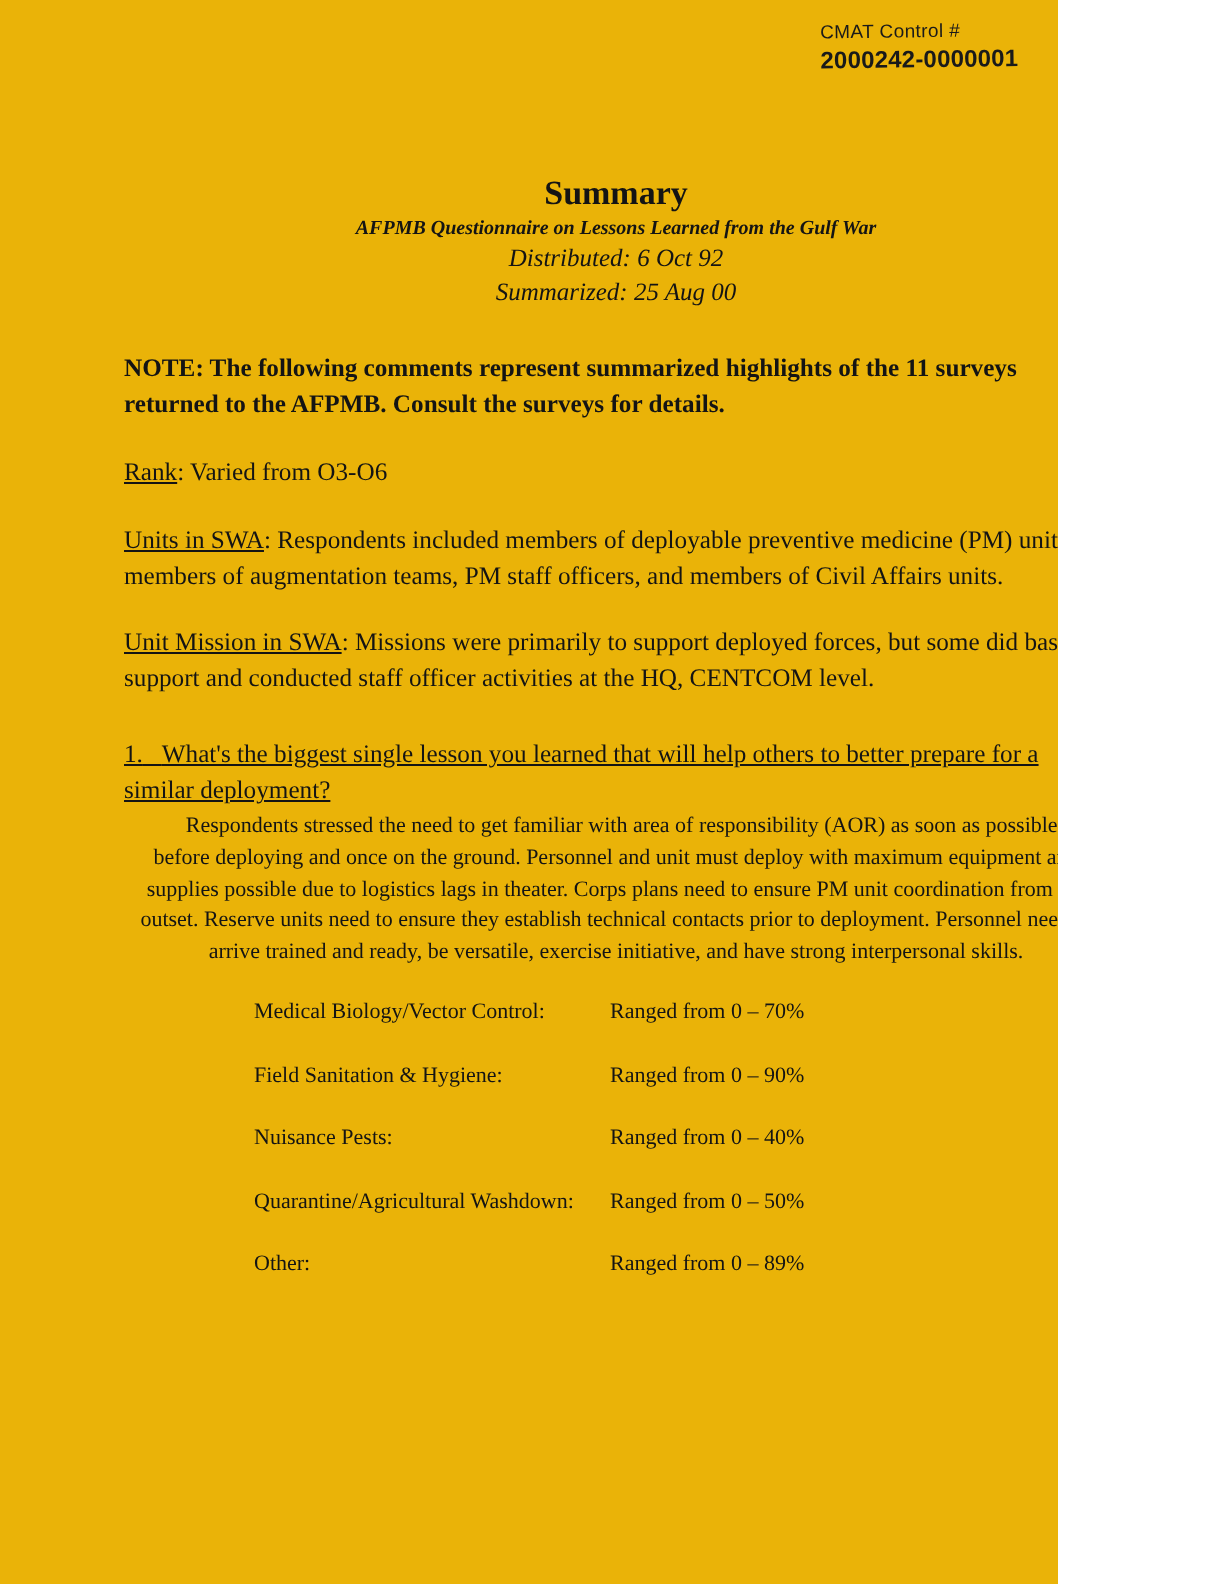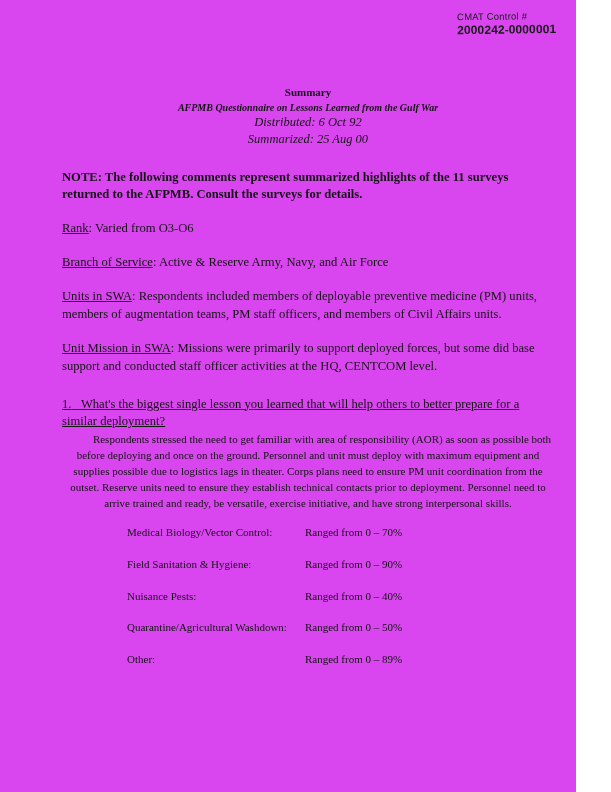--- a/index.html
+++ b/index.html
@@ -3,23 +3,23 @@
 <meta charset="utf-8">
 <title>Summary — AFPMB Questionnaire</title>
 <style>
   html, body {
     margin: 0;
     padding: 0;
     background: #ffffff;
   }
   .page {
     position: relative;
-    width: 576px;
+    width: 529px;
     height: 792px;
-    background: #d946ef;
+    background: #eab308;
     overflow: hidden;
     font-family: "Liberation Serif", "DejaVu Serif", serif;
     color: #141414;
   }
 
   
   .stamp {
     position: absolute;
     top: 10px;
     right: 20px;
@@ -50,21 +50,21 @@
     top: 0;
     width: 492px;
   }
 
   
   .title-block {
     margin-top: 86px;
     text-align: center;
   }
   .doc-title {
-    font-size: 11px;
+    font-size: 17px;
     font-weight: bold;
     line-height: 1.25;
     margin-bottom: 1px;
   }
   .doc-subtitle {
     font-size: 10px;
     font-weight: bold;
     font-style: italic;
     line-height: 1.3;
   }
@@ -154,23 +154,20 @@
       <div class="doc-date">Distributed: 6 Oct 92</div>
       <div class="doc-date">Summarized: 25 Aug 00</div>
     </div>
 
     <div class="note">NOTE: The following comments represent summarized highlights of the 11 surveys returned to the AFPMB.  Consult the surveys for details.</div>
 
     <div class="entry">
       <span class="entry-label">Rank</span><span>:  </span><span>Varied from O3-O6</span>
     </div>
 
-    <div class="entry">
-      <span class="entry-label">Branch of Service</span><span>:  </span><span>Active &amp; Reserve Army, Navy, and Air Force</span>
-    </div>
 
     <div class="entry">
       <span class="entry-label">Units in SWA</span><span>: </span><span>Respondents included members of deployable preventive medicine (PM) units, members of augmentation teams, PM staff officers, and members of Civil Affairs units.</span>
     </div>
 
     <div class="entry">
       <span class="entry-label">Unit Mission in SWA</span><span>: </span><span>Missions were primarily to support deployed forces, but some did base support and conducted staff officer activities at the HQ, CENTCOM level.</span>
     </div>
 
 

